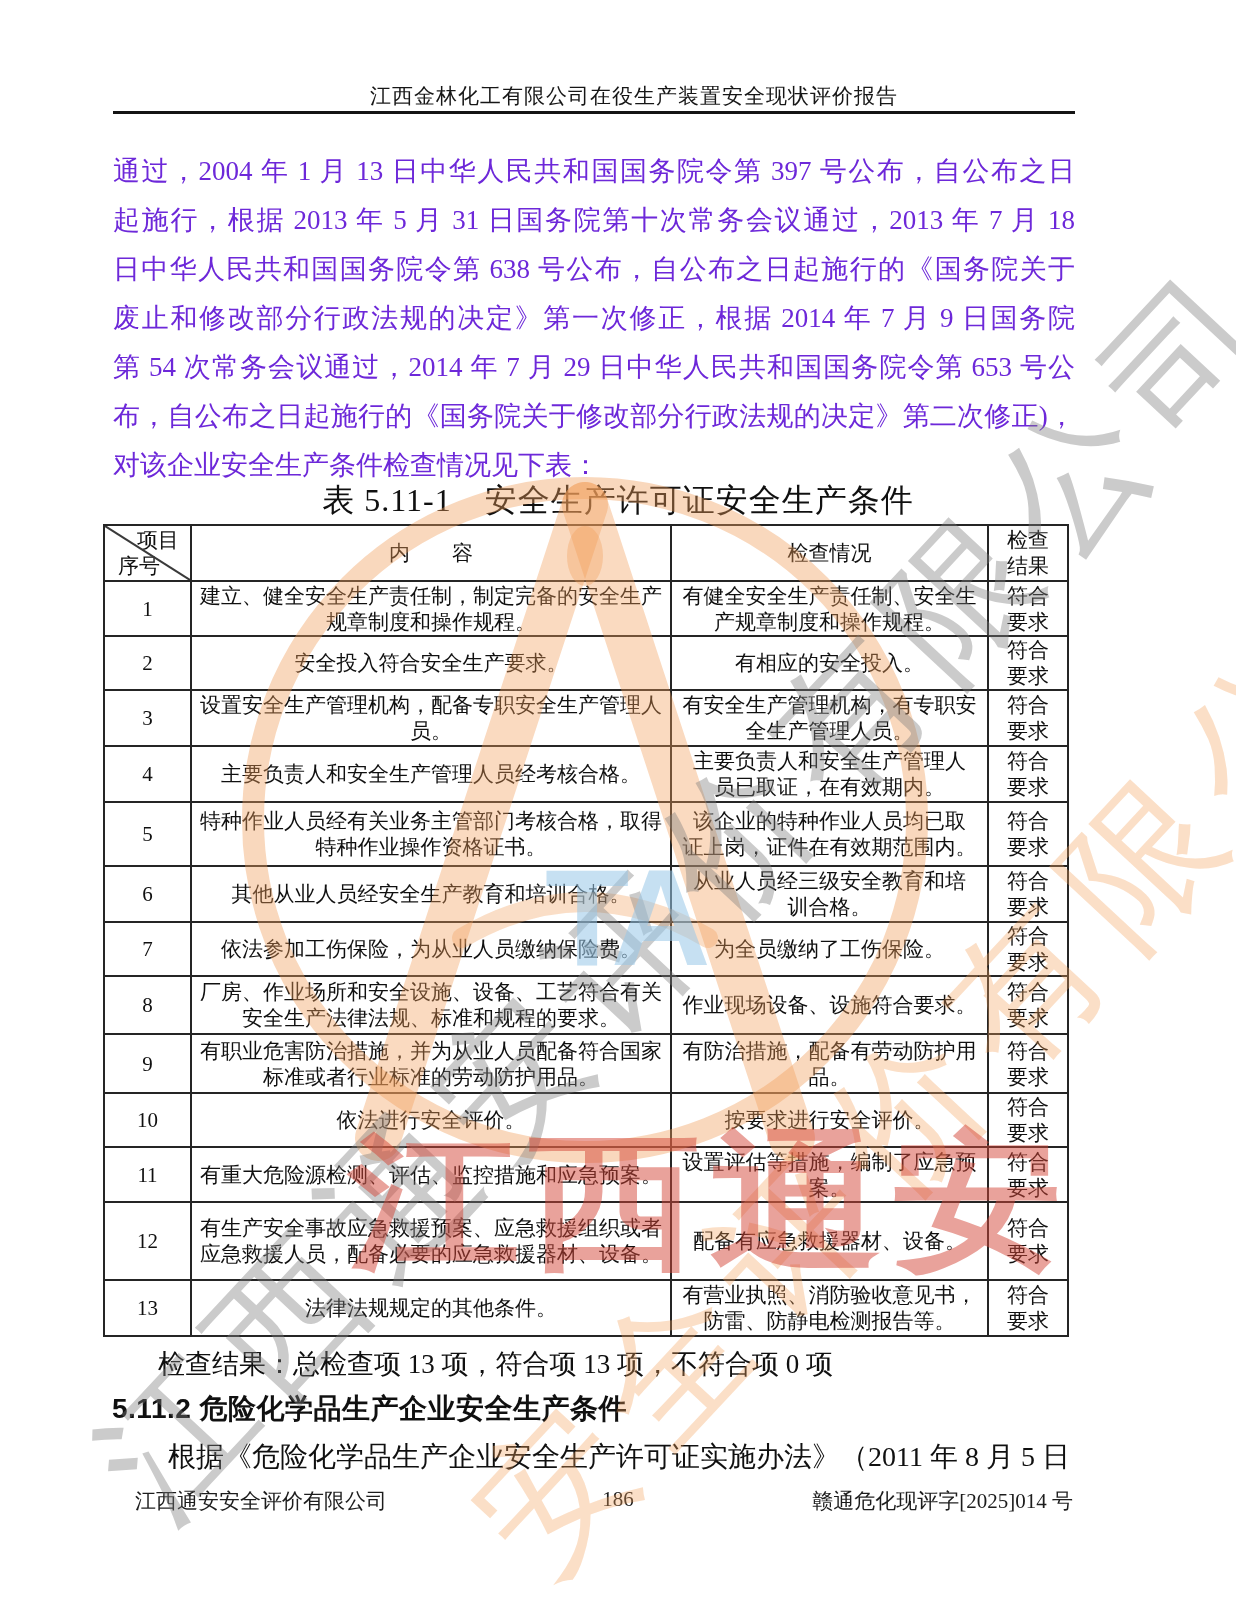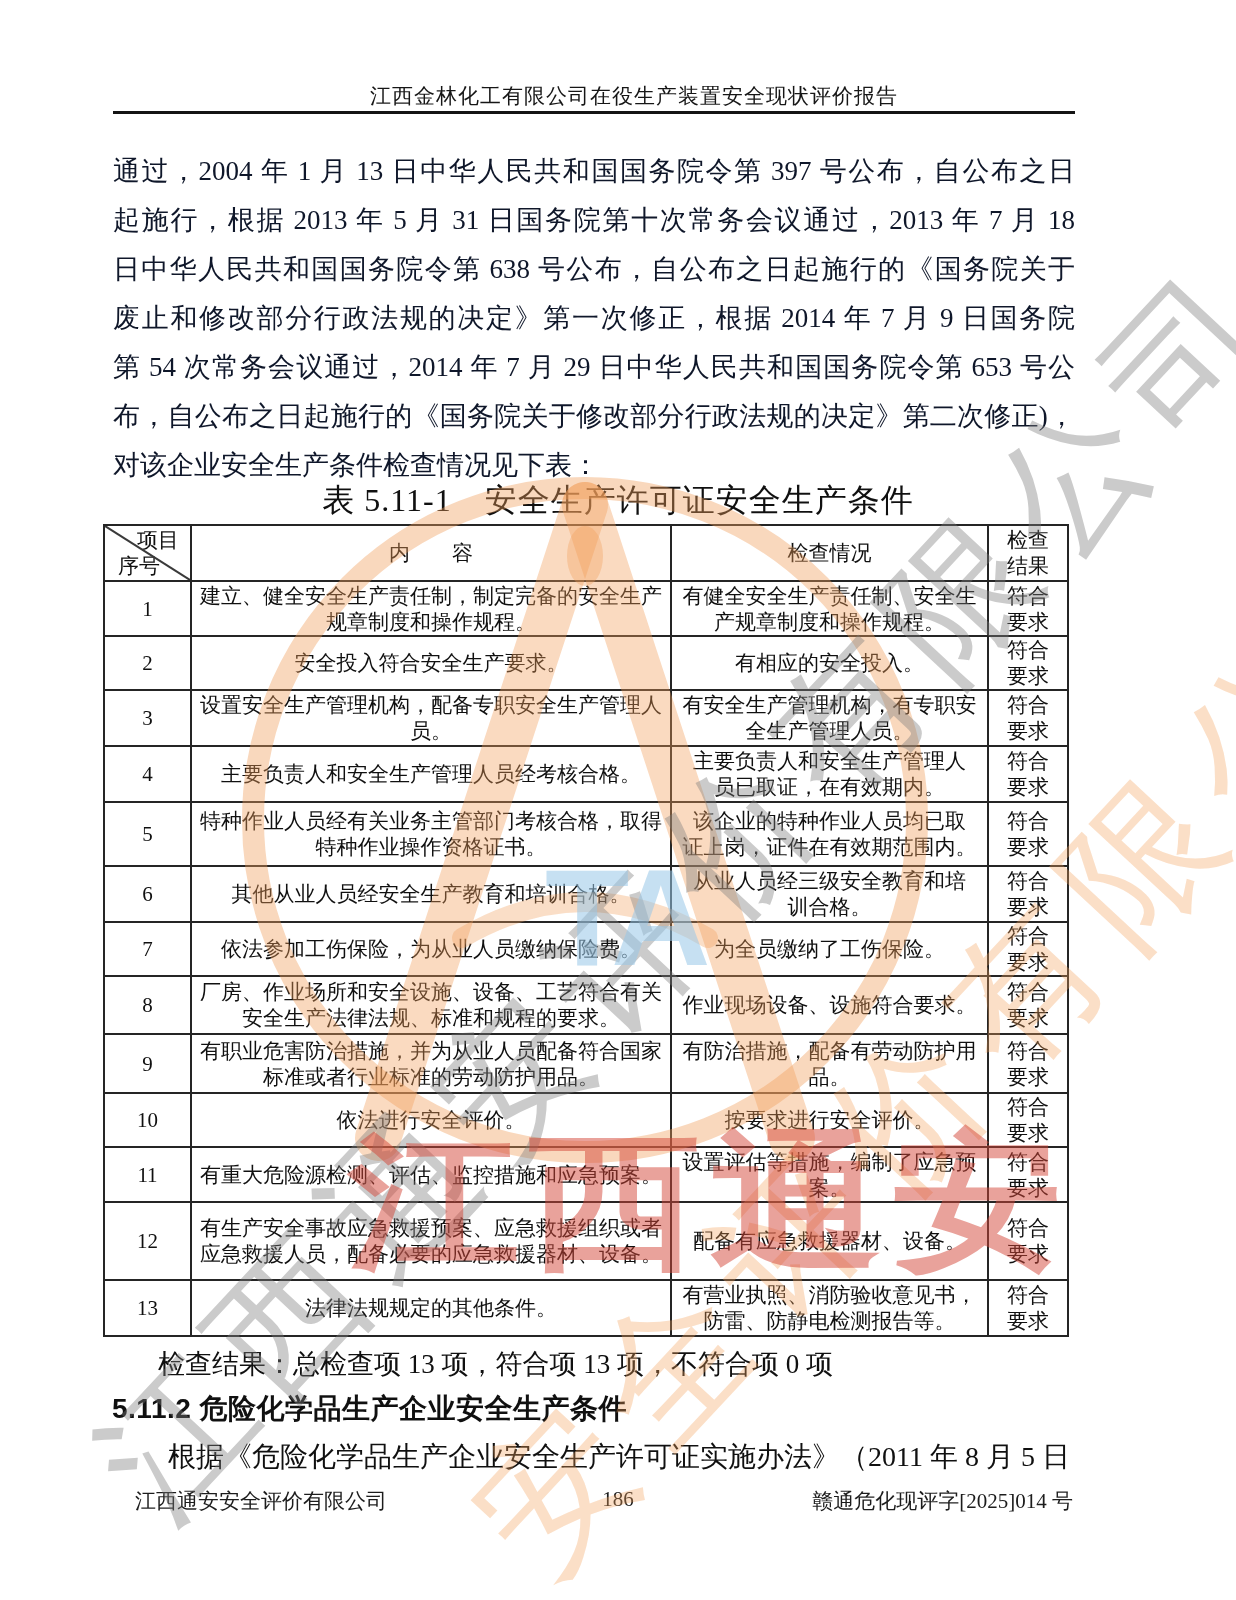--- a/index.html
+++ b/index.html
@@ -13,21 +13,21 @@
     position:absolute; top:82px; left:0; width:100%;
     text-align:center; font-size:21px; letter-spacing:1px; color:#161616;padding-left:16px;
   }
   .header-rule{
     position:absolute; top:111px; left:113px; width:962px; height:3px;
     background:#141414;
   }
   
   .body-par{
     position:absolute; top:147px; left:113px; width:962px;
-    font-size:27px; line-height:49px; color:#0f172a;
+    font-size:27px; line-height:49px; color:#6d28d9;
   }
   .bline{ text-align:justify; text-align-last:justify; }
   .bline.last{ text-align:left; text-align-last:auto; }
   
   .table-caption{
     position:absolute; top:479px; left:0; width:100%;
     text-align:center; font-size:32px; letter-spacing:1px; color:#101010;
   }
   
   table.check{

